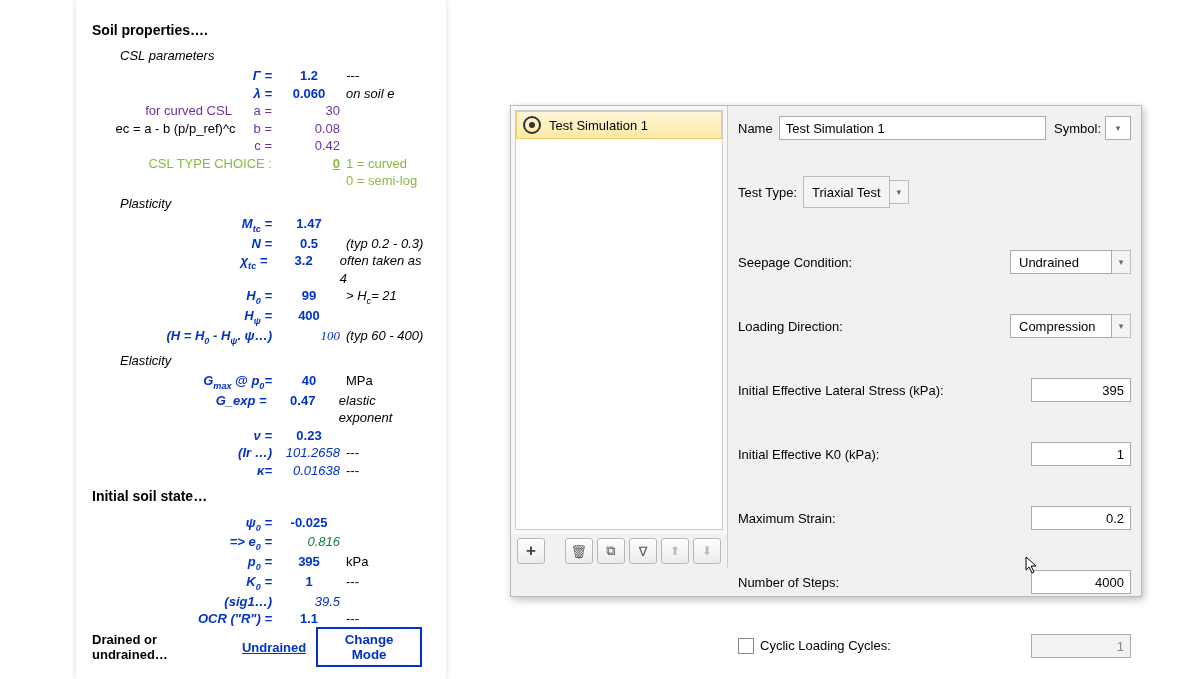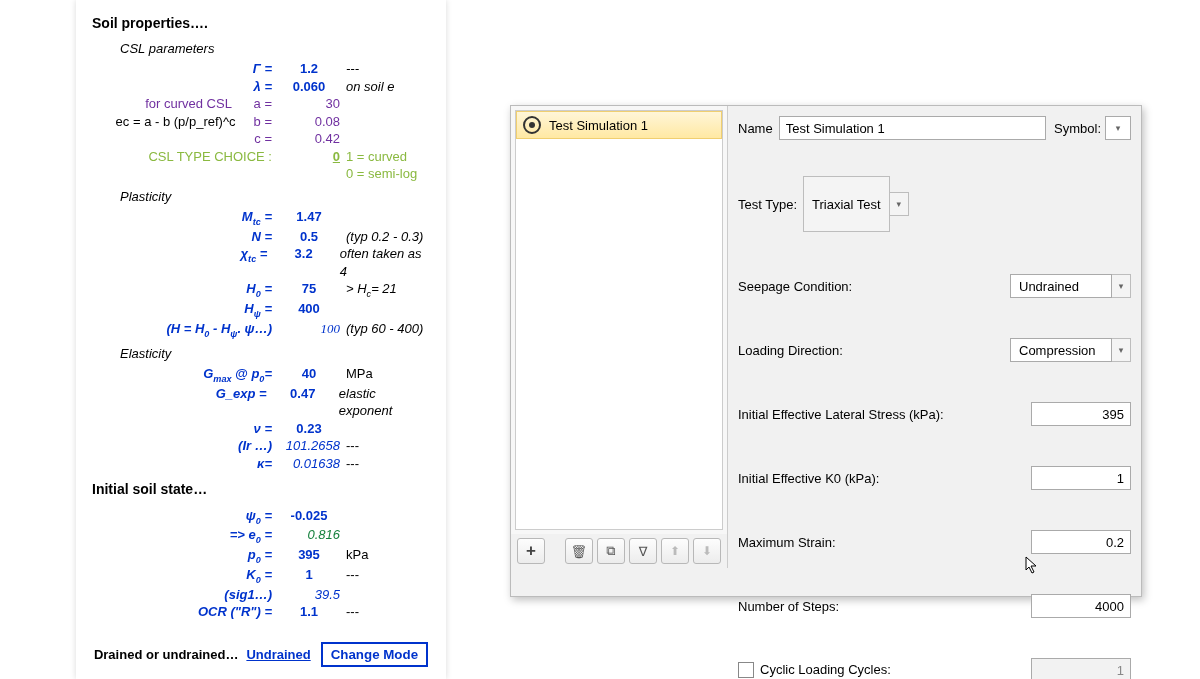--- a/index.html
+++ b/index.html
@@ -1,34 +1,34 @@
 <!DOCTYPE html>
 <html><head>
 <meta charset="utf-8">
 <style>
   html,body{margin:0;padding:0;font-family:Arial,Helvetica,sans-serif;font-size:13px;color:#000;background:#fff;}
   body{width:1200px;height:679px;position:relative;overflow:hidden;}
 
   
-  .sheet{position:absolute;left:76px;top:0;width:370px;height:679px;background:#fff;box-shadow:0 0 6px rgba(0,0,0,.15);padding:15px 16px 12px;box-sizing:border-box;}
+  .sheet{position:absolute;left:76px;top:0;width:370px;height:679px;background:#fff;box-shadow:0 0 6px rgba(0,0,0,.15);padding:22px 16px 12px;box-sizing:border-box;}
   .hdr{font-weight:bold;font-size:14px;margin-bottom:10px;}
   .section{font-style:italic;margin:6px 0 4px 28px;}
   .row{display:flex;align-items:baseline;line-height:1.35;}
   .lab{width:180px;text-align:right;padding-right:6px;white-space:nowrap;}
   .val{width:62px;text-align:center;font-weight:bold;color:#0033cc;padding-right:6px;}
   .extra{color:#000;font-style:italic;}
   .bluelab{color:#0033cc;font-weight:bold;font-style:italic;}
   .purplelab{color:#7030a0;}
   .greenlab{color:#8ab940;}
   .greenval{color:#8ab940;font-weight:bold;text-decoration:underline;}
   .ital{font-style:italic;}
   .sub{font-size:.7em;vertical-align:sub;}
   .plain-val{width:62px;text-align:right;padding-right:6px;}
   .dashes{color:#000;}
-  .footer{position:absolute;left:16px;right:16px;bottom:12px;display:flex;align-items:center;font-weight:bold;justify-content:center;}
+  .footer{position:absolute;left:16px;right:24px;bottom:12px;display:flex;align-items:center;font-weight:bold;justify-content:center;}
   .ulink{color:#0033cc;font-weight:bold;text-decoration:underline;margin-left:8px;}
   .chgbtn{margin-left:10px;border:2px solid #0033cc;background:#fff;color:#0033cc;font-weight:bold;padding:3px 8px;cursor:pointer;font-family:inherit;}
 
   
   .dialog{position:absolute;left:510px;top:105px;width:630px;height:490px;background:#f1f1f1;border:1px solid #bbb;box-shadow:2px 3px 8px rgba(0,0,0,.25);font-family:"Segoe UI",Arial,sans-serif;}
   .titlebar{height:28px;background:#fff;border-bottom:1px solid #e5e5e5;display:flex;align-items:center;padding:0 8px;}
   .titlebar .ico{width:16px;height:16px;margin-right:6px;display:flex;align-items:center;justify-content:center;}
   .titlebar .t{flex:1;font-size:13px;}
   .titlebar .close{font-size:15px;padding:0 6px;cursor:pointer;}
   .dlg-body{display:flex;height:calc(100% - 28px);}
@@ -45,21 +45,21 @@
   .spacer{flex:1;}
 
   .rightcol{flex:1;padding:10px 10px 8px;display:flex;flex-direction:column;gap:28px;}
   .frow{display:flex;align-items:center;margin-bottom:8px;font-size:13px;}
   .frow label{white-space:nowrap;}
   .frow .gap{width:6px;}
   input[type=text].name{flex:1;height:22px;border:1px solid #aaa;background:#fff;padding:0 6px;font-family:inherit;font-size:13px;}
   .sym{margin-left:8px;}
   .symsel{width:24px;height:22px;border:1px solid #aaa;background:#fff;margin-left:4px;display:flex;align-items:center;justify-content:center;cursor:pointer;}
   .symsel .car{font-size:9px;color:#666;}
-  .ro-box{height:22px;border:1px solid #bdbdbd;background:#f4f4f4;padding:16px 8px;display:flex;align-items:center;margin-left:6px;}
+  .ro-box{height:22px;border:1px solid #bdbdbd;background:#f4f4f4;padding:4px 8px;display:flex;align-items:center;margin-left:6px;}
   .caretbtn{width:18px;height:22px;border:1px solid #bdbdbd;border-left:none;background:#f4f4f4;display:flex;align-items:center;justify-content:center;cursor:pointer;}
   .caretbtn .car{font-size:9px;color:#666;}
   .proprow{display:flex;align-items:center;margin:6px 0;font-size:13px;}
   .proprow .plabel{flex:1;}
   .selbox{display:flex;}
   .selbox .val{height:22px;border:1px solid #aaa;background:#fff;padding:0 8px;display:flex;align-items:center;min-width:84px;}
   .numbox{width:86px;height:22px;border:1px solid #aaa;background:#fff;text-align:right;padding:0 6px;font-family:inherit;font-size:13px;}
   .numbox[disabled]{background:#f2f2f2;color:#888;}
   .chk{width:14px;height:14px;border:1px solid #888;background:#fff;margin-right:6px;display:inline-block;vertical-align:middle;}
   .dlg-buttons{margin-top:auto;display:flex;justify-content:space-between;gap:10px;padding-top:8px;}
@@ -117,21 +117,21 @@
       <span class="val">0.5</span>
       <span class="extra">(typ 0.2 - 0.3)</span>
     </div>
   <div class="row">
       <span class="lab bluelab"><span>χ</span><span class="sub">tc</span><span>  =</span></span>
       <span class="val">3.2</span>
       <span class="extra">often taken as 4</span>
     </div>
   <div class="row">
       <span class="lab bluelab"><span>H</span><span class="sub">0</span><span>  =</span></span>
-      <span class="val">75</span>
+      <span class="val">99</span>
       <span class="extra"><span>&gt; H</span><span class="sub">c</span><span>= 21</span></span>
     </div>
   <div class="row">
       <span class="lab bluelab"><span>H</span><span class="sub">ψ</span><span>  =</span></span>
       <span class="val">400</span>
     </div>
   <div class="row">
       <span class="lab bluelab ital"><span>(H = H</span><span class="sub">0</span><span> - H</span><span class="sub">ψ</span><span>. ψ…)</span></span>
       <span class="plain-val ital" style="color:#0033cc;font-family:Liberation Serif, serif;">100</span>
       <span class="extra">(typ 60 - 400)</span>

